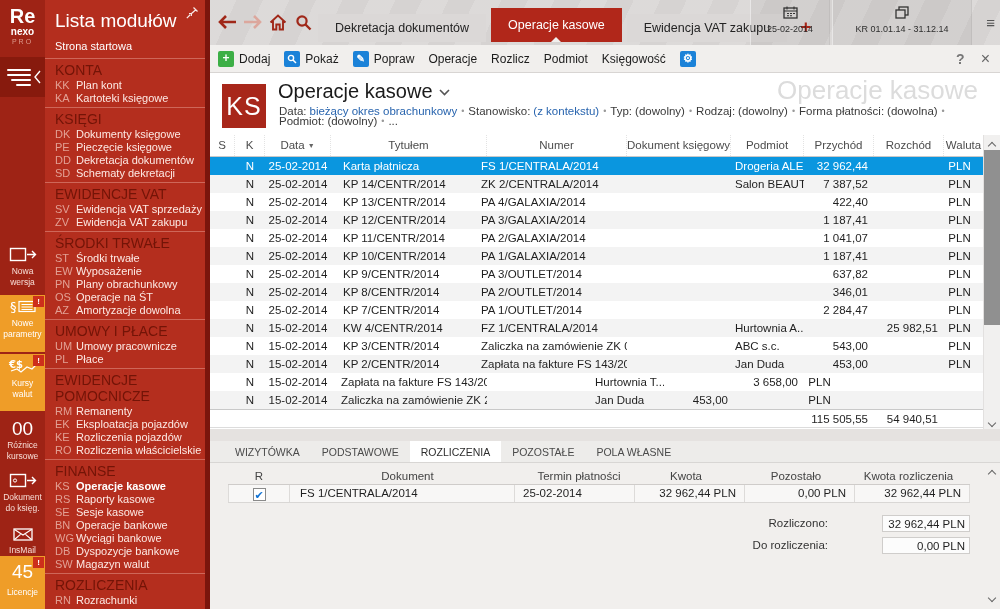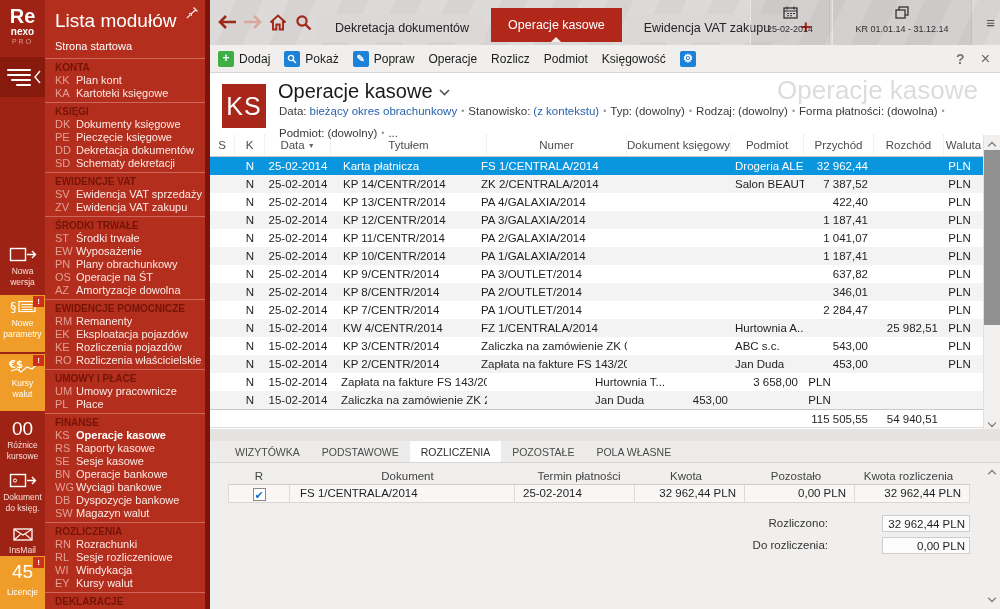--- a/index.html
+++ b/index.html
@@ -25,21 +25,21 @@
   .t-nowa{top:243px;height:50px}.t-param{top:295px;height:57px}.t-kursy{top:354px;height:57px}
   .t-rozn{top:413px;height:54px}.t-dok{top:469px;height:53px}.t-mail{top:524px;height:30px}
   .t-lic{top:556px;height:53px}
 
   
   .modules{position:absolute;left:45px;top:0;width:160px;height:609px;background:#b42e1e;overflow:hidden}
   .mod-title{color:#fff;font-size:19px;font-weight:300;padding:10px 0 6px 10px}
   .pin{position:absolute;top:7px;right:7px;opacity:.9;cursor:pointer}
   .mod-home{color:#fff;font-size:11px;padding:2px 0 4px 10px;cursor:pointer}
   .mod-sec{border-top:1px solid rgba(255,210,200,.35);margin-top:2px;padding-top:2px;position:relative}
-  .mod-sec-h{color:#731407;font-size:10px;font-weight:bold;padding:1px 0 1px 10px;cursor:pointer;position:relative}
+  .mod-sec-h{color:#731407;font-size:14px;font-weight:normal;padding:1px 0 1px 10px;cursor:pointer;position:relative}
   .mod-item{display:flex;color:#fde9e4;font-size:11px;line-height:13px;cursor:pointer;padding-left:10px}
   .mod-item .code{width:21px;color:#e2a094;flex:none}
   .mod-item .lbl{white-space:nowrap}
   .mod-item.active{color:#fff}
   .mod-item.active .lbl{font-weight:bold}
 
   .vborder{position:absolute;left:205px;top:0;width:5px;height:609px;background:#7a150c}
 
   
   .main{position:absolute;left:210px;top:0;width:790px;height:609px}
@@ -69,21 +69,21 @@
   .closex{color:#666;font-size:16px;cursor:pointer;line-height:1}
 
   
   .content{position:absolute;left:0;top:73px;width:790px;height:359px;background:#fff}
   .watermark{position:absolute;right:22px;top:2px;font-size:26px;color:#dcdcdc;white-space:nowrap}
   .ks{position:absolute;left:12px;top:11px;width:44px;height:44px;background:#a8271a;color:#fff;
       font-size:25px;text-align:center;line-height:44px;letter-spacing:1px}
   .htitle{position:absolute;left:68px;top:7px;font-size:20px;color:#1a1a1a;cursor:pointer}
   .htitle svg{margin-left:6px;vertical-align:2px}
   .filters{position:absolute;left:69px;font-size:11.5px;color:#3a3a3a;white-space:nowrap}
-  .f1{top:32px}.f2{top:54px}
+  .f1{top:32px}.f2{top:42px}
   .flink{color:#2864ae;cursor:pointer}
   .sep{color:#999;margin:0 4px;font-size:9px;vertical-align:1px}
 
   .thead{position:absolute;left:0;top:62px;width:773px;height:22px;display:flex;
          border-bottom:1px solid #c9c9c9;color:#4c4c4c}
   .thead .cell{line-height:21px;text-align:center;padding:0;border-right:1px dotted #e3e3e3;cursor:pointer;
                overflow:hidden;white-space:nowrap}
   .thead .cell:last-child{border-right:none}
   .sort{font-size:7px;color:#666;margin-left:3px;vertical-align:1px}
   #rows{position:absolute;left:0;top:84px;width:773px}
@@ -266,47 +266,47 @@
           <div class="mod-item">
             <span class="code">OS</span>
             <span class="lbl">Operacje na ŚT</span>
           </div>
           <div class="mod-item">
             <span class="code">AZ</span>
             <span class="lbl">Amortyzacje dowolna</span>
           </div>
         </div>
         <div class="mod-sec">
+          <div class="mod-sec-h">UMOWY I PŁACE</div>
+          <div class="mod-item">
+            <span class="code">UM</span>
+            <span class="lbl">Umowy pracownicze</span>
+          </div>
+          <div class="mod-item">
+            <span class="code">PL</span>
+            <span class="lbl">Płace</span>
+          </div>
+        </div>
+        <div class="mod-sec">
           <div class="mod-sec-h">EWIDENCJE POMOCNICZE</div>
           <div class="mod-item">
             <span class="code">RM</span>
             <span class="lbl">Remanenty</span>
           </div>
           <div class="mod-item">
             <span class="code">EK</span>
             <span class="lbl">Eksploatacja pojazdów</span>
           </div>
           <div class="mod-item">
             <span class="code">KE</span>
             <span class="lbl">Rozliczenia pojazdów</span>
           </div>
           <div class="mod-item">
             <span class="code">RO</span>
             <span class="lbl">Rozliczenia właścicielskie</span>
-          </div>
-        </div>
-        <div class="mod-sec">
-          <div class="mod-sec-h">UMOWY I PŁACE</div>
-          <div class="mod-item">
-            <span class="code">UM</span>
-            <span class="lbl">Umowy pracownicze</span>
-          </div>
-          <div class="mod-item">
-            <span class="code">PL</span>
-            <span class="lbl">Płace</span>
           </div>
         </div>
         <div class="mod-sec">
           <div class="mod-sec-h">FINANSE</div>
           <div class="mod-item active">
             <span class="code">KS</span>
             <span class="lbl">Operacje kasowe</span>
           </div>
           <div class="mod-item">
             <span class="code">RS</span>

